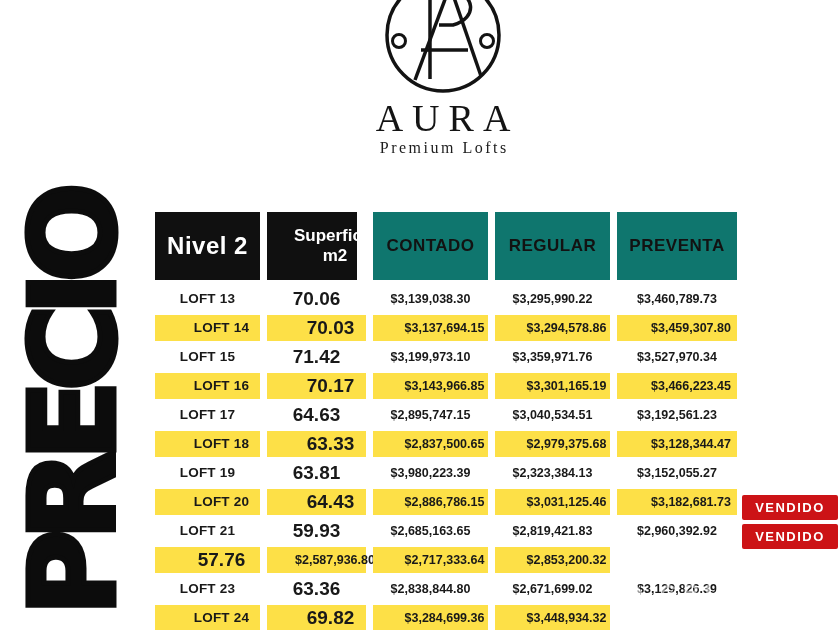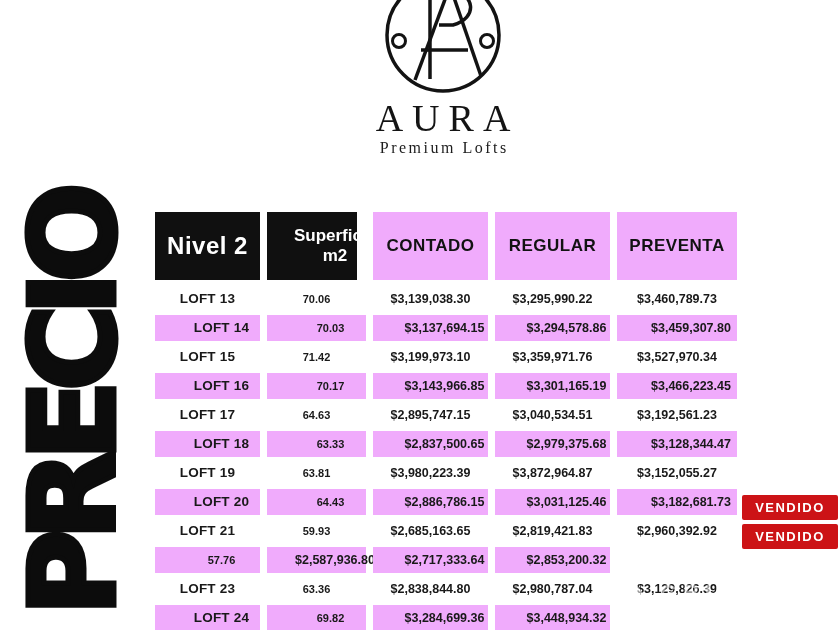--- a/index.html
+++ b/index.html
@@ -23,29 +23,29 @@
             -webkit-text-stroke:5px #0c0c0c;
             transform-origin:top left; transform:rotate(-90deg) translateX(-450px); }
 
   
   .tbl { position:absolute; left:155px; top:188px; width:584px;margin-top:24px; }
   .grid { display:grid; grid-template-columns:105px 99px 115px 115px 120px; column-gap:7px; }
   .thead { margin-bottom:6px; }
   .hc { height:68px; display:flex; flex-direction:column; align-items:center; justify-content:center;
         text-align:center; font-weight:800; }
   .hc.dark { background:#101010; color:#fff; }
-  .hc.tan  { background:#f0abfc; color:#121212; }
+  .hc.tan  { background:#0f766e; color:#121212; }
   .hc-level { font-size:24px; letter-spacing:0.5px; }
   .hc-area  { font-size:17px; line-height:1.15; width:90px;padding-left:46px; }
   .hc-price { font-size:17px; letter-spacing:0.5px; }
   .tbody .grid { margin-bottom:3px; }
   .cell { height:26px; line-height:26px; text-align:center; color:#191919; background:transparent; }
-  .row.alt .cell { background:#f0abfc;padding-left:28px; }
+  .row.alt .cell { background:#fde047;padding-left:28px; }
   .cell.loft { font-weight:800; font-size:13.5px; letter-spacing:0.2px; }
-  .cell.area { font-weight:800; font-size:11px; }
+  .cell.area { font-weight:800; font-size:19px; }
   .cell.money { font-weight:700; font-size:12.5px; }
 
   
   .badge { position:absolute; left:742px; width:96px; height:25px; background:#cc1316;
            color:#fff; font-weight:800; font-size:13px; letter-spacing:1.5px;
            display:flex; align-items:center; justify-content:center; border-radius:2px; }
 
   
   .wm { position:absolute; display:flex; align-items:center; gap:10px; pointer-events:none;
         font-weight:800; letter-spacing:6px; color:rgba(255,255,255,0.68); }
@@ -129,21 +129,21 @@
       <div class="cell loft">LOFT 18</div>
       <div class="cell area">63.33</div>
       <div class="cell money">$2,837,500.65</div>
       <div class="cell money">$2,979,375.68</div>
       <div class="cell money">$3,128,344.47</div>
     </div>
         <div class="grid row">
       <div class="cell loft">LOFT 19</div>
       <div class="cell area">63.81</div>
       <div class="cell money">$3,980,223.39</div>
-      <div class="cell money">$3,872,964.87</div>
+      <div class="cell money">$2,323,384.13</div>
       <div class="cell money">$3,152,055.27</div>
     </div>
         <div class="grid row alt">
       <div class="cell loft">LOFT 20</div>
       <div class="cell area">64.43</div>
       <div class="cell money">$2,886,786.15</div>
       <div class="cell money">$3,031,125.46</div>
       <div class="cell money">$3,182,681.73</div>
     </div>
         <div class="grid row">
@@ -156,21 +156,21 @@
         <div class="grid row alt">
       <div class="cell area">57.76</div>
       <div class="cell money">$2,587,936.80</div>
       <div class="cell money">$2,717,333.64</div>
       <div class="cell money">$2,853,200.32</div>
     </div>
         <div class="grid row">
       <div class="cell loft">LOFT 23</div>
       <div class="cell area">63.36</div>
       <div class="cell money">$2,838,844.80</div>
-      <div class="cell money">$2,980,787.04</div>
+      <div class="cell money">$2,671,699.02</div>
       <div class="cell money">$3,129,826.39</div>
     </div>
         <div class="grid row alt">
       <div class="cell loft">LOFT 24</div>
       <div class="cell area">69.82</div>
       <div class="cell money">$3,284,699.36</div>
       <div class="cell money">$3,448,934.32</div>
     </div>
       </div>
   </div>

